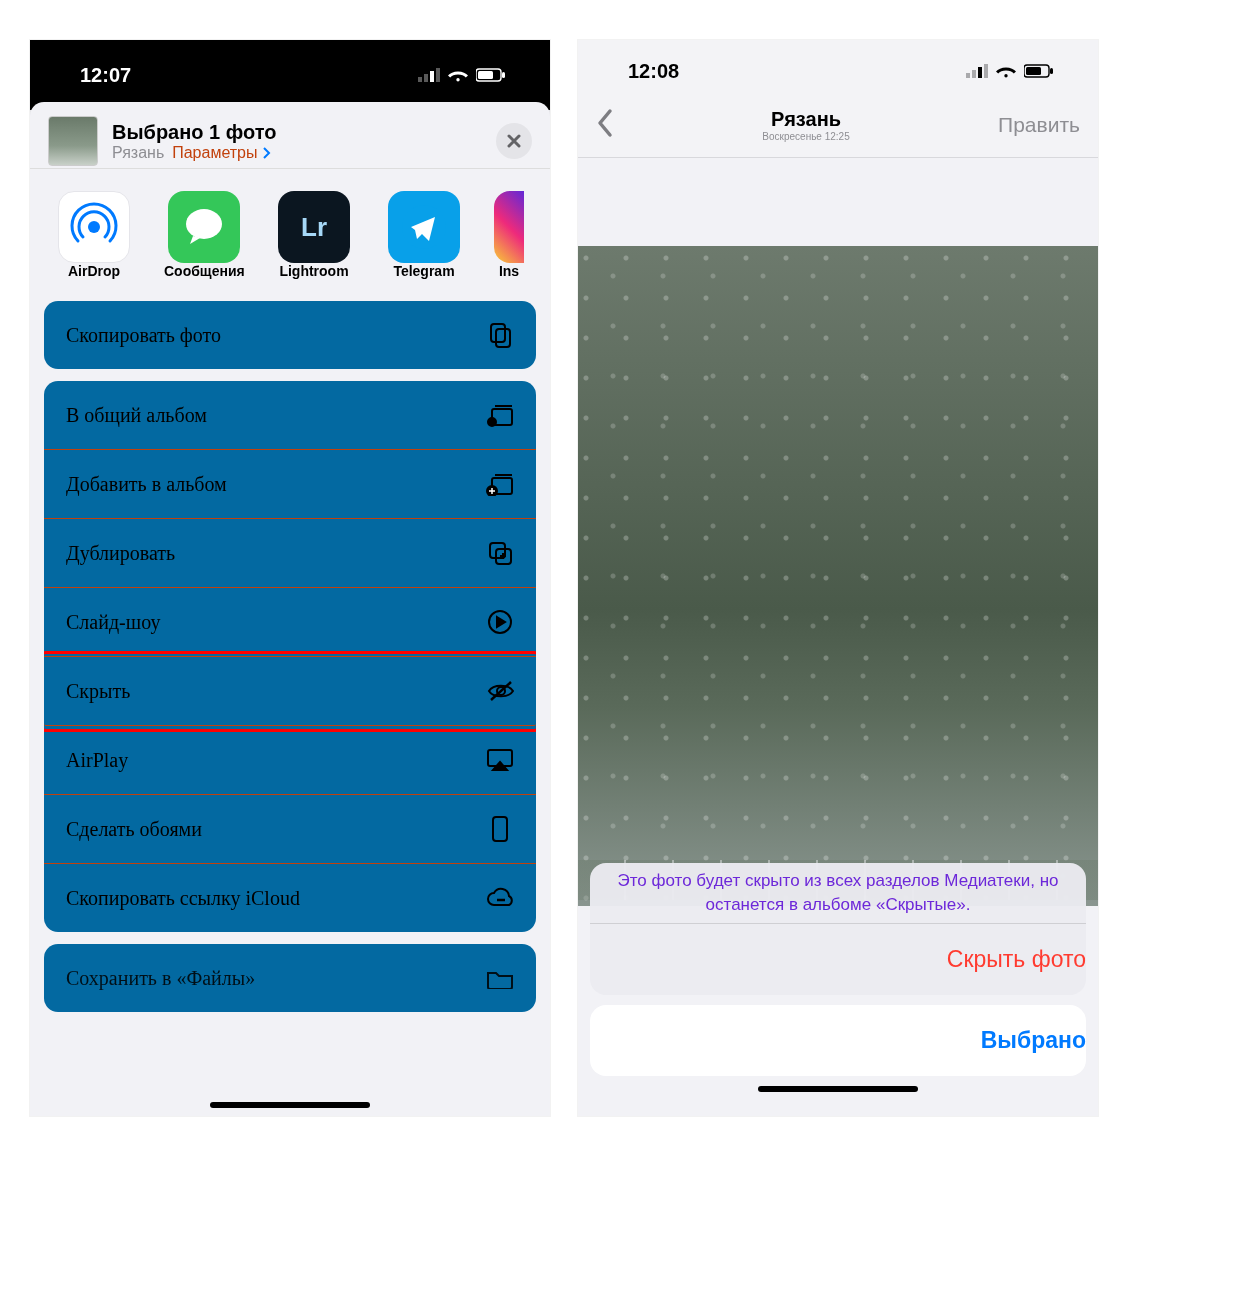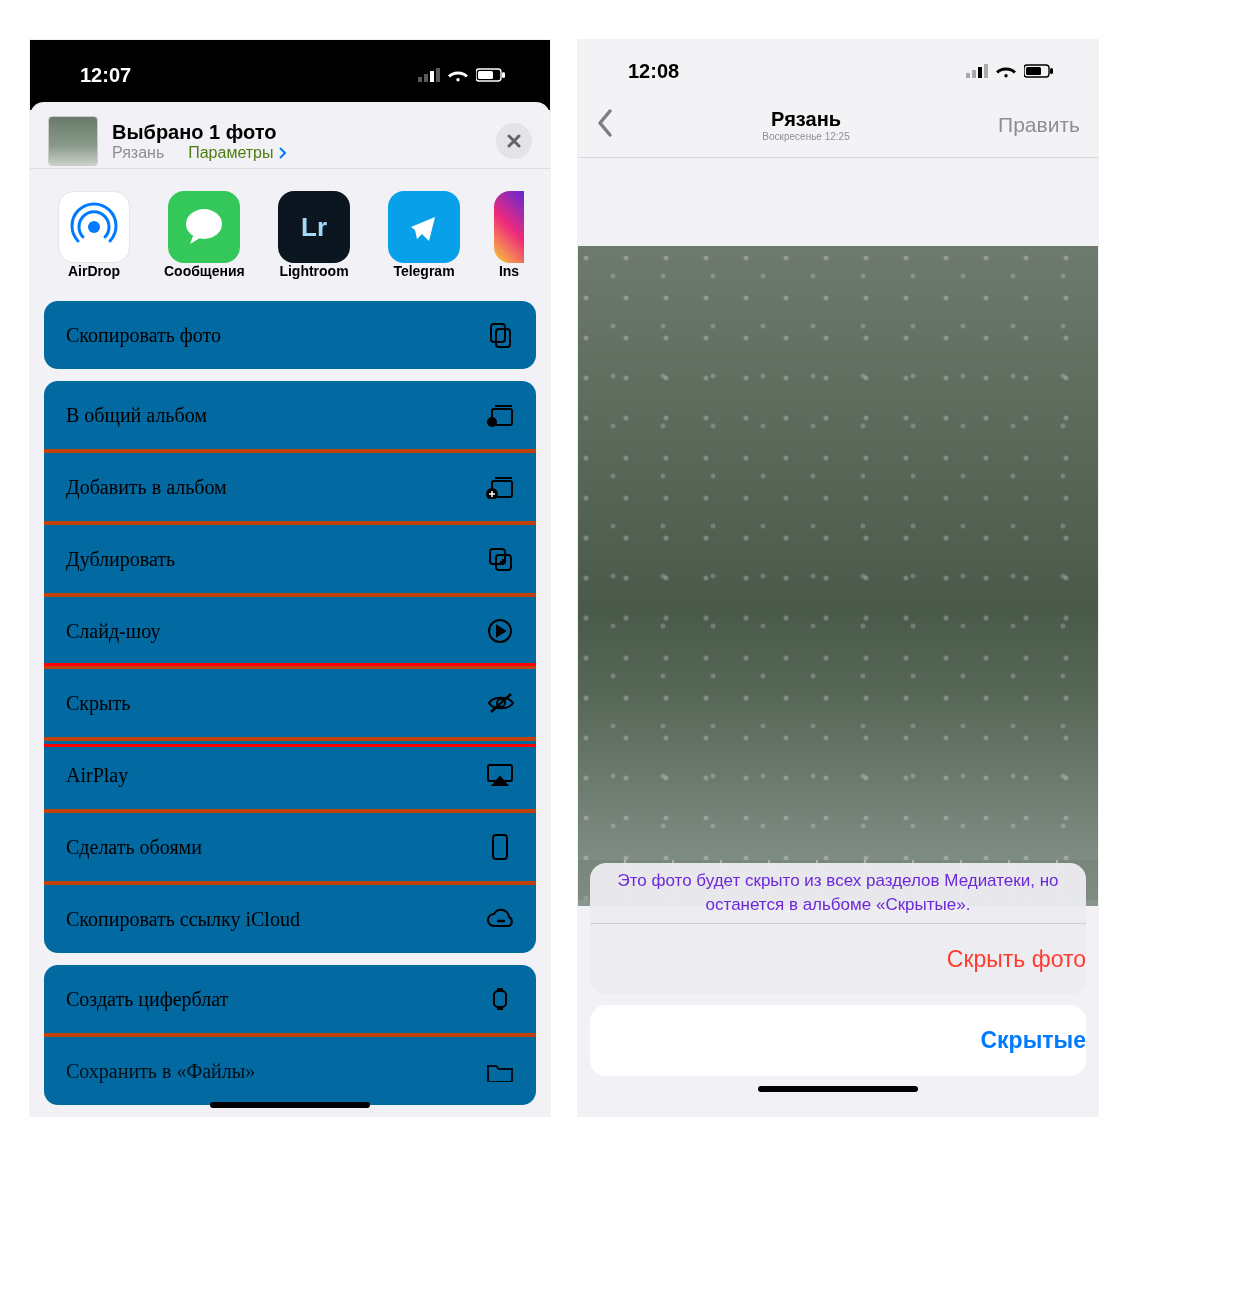--- a/index.html
+++ b/index.html
@@ -66,21 +66,21 @@
   .sheet-thumb {
     width: 50px; height: 50px;
     border-radius: 4px;
     background: linear-gradient(#6a7a6a,#8a9a8a 60%, #c8d0c8);
     border:1px solid #ccc;
     flex-shrink:0;
   }
   .sheet-titlebox { flex:1; }
   .sheet-title { font-size:20px; font-weight:600; color:#000; }
   .sheet-sub { font-size:16px; color:#8e8e93; display:flex; gap:8px; align-items:center; }
-  .sheet-sub .params { color:#4d7c0f;margin-left:16px; }
+  .sheet-sub .params { color:#c2410c; }
   .close-btn {
     width:36px; height:36px; border-radius:50%;
     background:#e4e4e8;
     display:flex; align-items:center; justify-content:center;
     color:#636366;
   }
   .apps {
     display:flex;
     gap: 30px;
     padding: 22px 24px 22px 24px;
@@ -108,21 +108,21 @@
     overflow:hidden;
     font-family:Liberation Serif, serif;
   }
   .row {
     display:flex;
     align-items:center;
     justify-content:space-between;
     padding: 20px 22px;
     font-size:20px;
     color:#000;
-    border-bottom:4px solid #c2410c;
+    border-bottom:1px solid #c2410c;
   }
   .row:last-child { border-bottom:none; }
   .row .ricon { width:28px; height:28px; display:flex; align-items:center; justify-content:center; }
   .highlight {
     outline: 3px solid #ff0000;
     outline-offset: 3px;
     border-radius: 2px;
   }
   .home-indicator-l {
     position:absolute;
@@ -407,29 +407,20 @@
             <span class="ricon">
                 <svg width="30" height="22" fill="none" stroke="#000" stroke-width="2">
                   <path d="M8 18a6 6 0 010-12 8 8 0 0115 3 5 5 0 010 9H8z"></path>
                   <path d="M11 13h8" stroke-width="2.5"></path>
                 </svg>
               </span>
           </div>
         </div>
 
         <div class="group">
-          <div class="row">
-            <span>Создать циферблат</span>
-            <span class="ricon">
-                <svg width="18" height="28" fill="none" stroke="#000" stroke-width="2">
-                  <rect x="3" y="6" width="12" height="16" rx="4"></rect>
-                  <path d="M6 4h6M6 24h6"></path>
-                </svg>
-              </span>
-          </div>
           <div class="row" style="opacity:.85">
             <span>Сохранить в «Файлы»</span>
             <span class="ricon">
                 <svg width="28" height="22" fill="none" stroke="#000" stroke-width="2">
                   <path d="M2 6h8l3 3h13v11a2 2 0 01-2 2H4a2 2 0 01-2-2V6z"></path>
                 </svg>
               </span>
           </div>
         </div>
       </div>
@@ -478,20 +469,20 @@
     <div class="photo-area">
       <div class="big-photo"></div>
       <div class="thumbs-strip" style="bottom:200px"></div>
 
       <div class="action-sheet">
         <div class="as-card">
           <div class="as-msg">Это фото будет скрыто из всех разделов Медиатеки, но останется в альбоме «Скрытые».</div>
           <div class="as-btn as-danger">Скрыть фото</div>
         </div>
         <div class="as-card as-cancel-card">
-          <div class="as-btn as-cancel">Скрытые</div>
+          <div class="as-btn as-cancel">Выбрано</div>
         </div>
       </div>
 
       <div class="home-indicator-r"></div>
     </div>
   </div>
 </div>
 
 </body></html>

